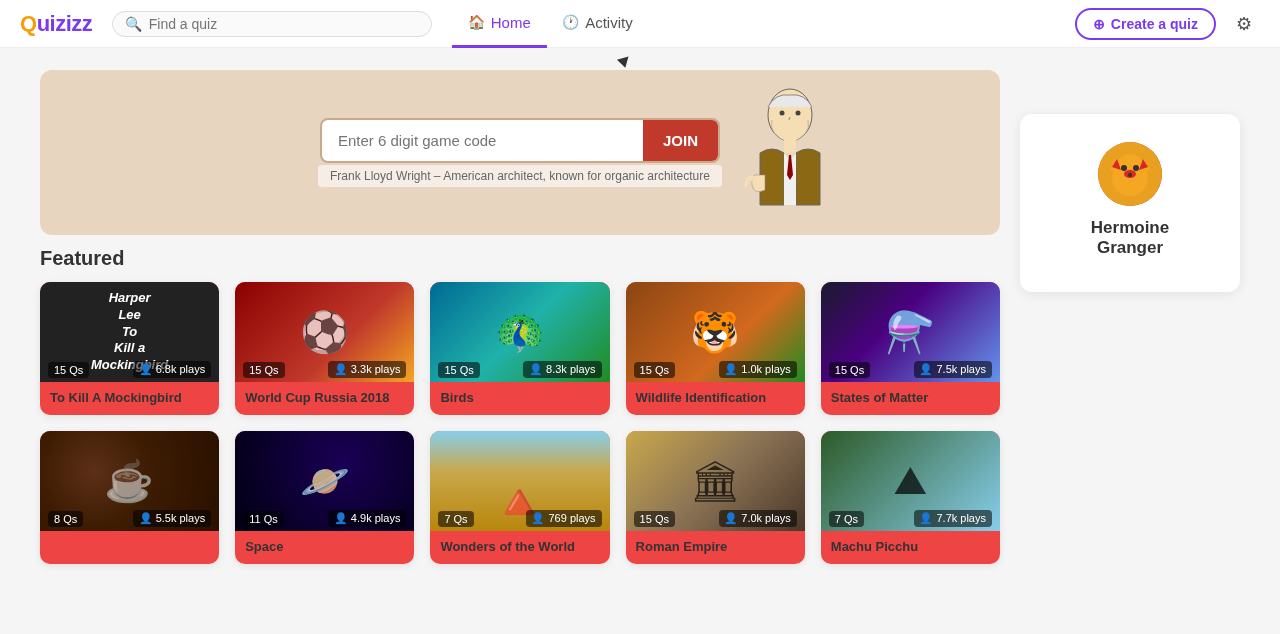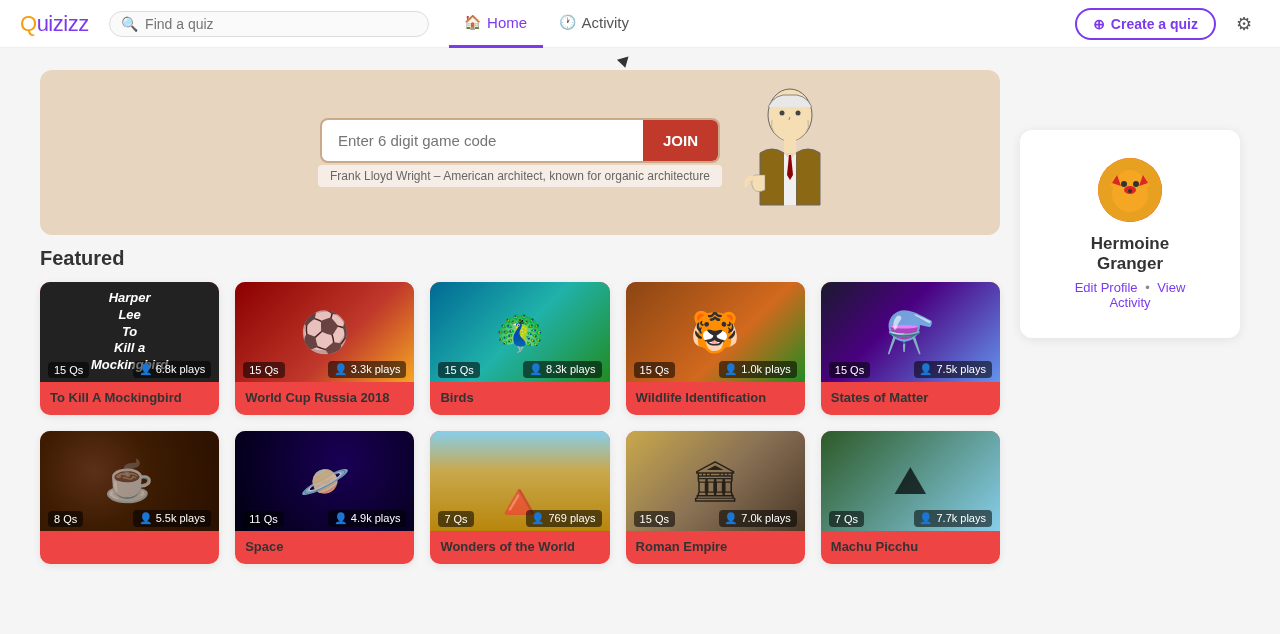--- a/index.html
+++ b/index.html
@@ -5,21 +5,21 @@
     * { margin: 0; padding: 0; box-sizing: border-box; }
     body { font-family: 'Segoe UI', Arial, sans-serif; background: #f5f5f5; width: 1280px; height: 634px; overflow: hidden; }
 
     
     .navbar {
       display: flex; align-items: center; background: #fff;
       height: 48px; padding: 0 20px; border-bottom: 1px solid #eee;
       position: relative; z-index: 10;
     }
     .logo {
-      font-size: 22px; font-weight: 400; color: #7c3aed;
+      font-size: 22px; font-weight: 700; color: #7c3aed;
       margin-right: 20px; letter-spacing: -0.5px;
     }
     .logo span { color: #f59e0b; }
     .search-area {
       display: flex; align-items: center; flex: 1; max-width: 320px;
       border: 1px solid #ddd; border-radius: 20px; padding: 4px 12px;
       background: #fafafa; margin-right: 20px;
     }
     .search-area input {
       border: none; background: transparent; outline: none;
@@ -78,21 +78,21 @@
       border-radius: 4px;
     }
     .hero-figure {
       width: 180px; height: 165px; position: absolute; right: 120px;
       display: flex; align-items: flex-end; justify-content: center;
     }
     .hero-figure svg { width: 140px; height: 150px; }
 
     
     .profile-card {
-      position: absolute; right: 20px; top: 72px;
+      position: absolute; right: 20px; top: 56px;
       background: #fff; border-radius: 12px; padding: 28px 40px;
       box-shadow: 0 2px 12px rgba(0,0,0,0.08); text-align: center;
       width: 220px;
     }
     .avatar-circle {
       width: 64px; height: 64px; border-radius: 50%;
       background: linear-gradient(135deg, #f97316, #dc2626);
       margin: 0 auto 12px; display: flex; align-items: center;
       justify-content: center; font-size: 28px; overflow: hidden;
     }
@@ -457,23 +457,18 @@
           <polygon points="19,17 23,28 14,25" fill="#dc2626"></polygon>
           <polygon points="45,17 41,28 50,25" fill="#dc2626"></polygon>
 
           <circle cx="26" cy="26" r="3" fill="#333"></circle>
           <circle cx="38" cy="26" r="3" fill="#333"></circle>
           <ellipse cx="32" cy="32" rx="6" ry="4" fill="#dc2626"></ellipse>
           <circle cx="32" cy="33" r="2" fill="#333"></circle>
         </svg>
       </div>
       <div class="profile-name">Hermoine Granger</div>
-      <div class="profile-links">
-        <a>Edit Profile</a>
-        <span class="dot">•</span>
-        <a>View Activity</a>
-      </div>
     </div>
   </div>
 
 </div>
 
 <div class="cursor-indicator"></div>
 
 </body></html>

